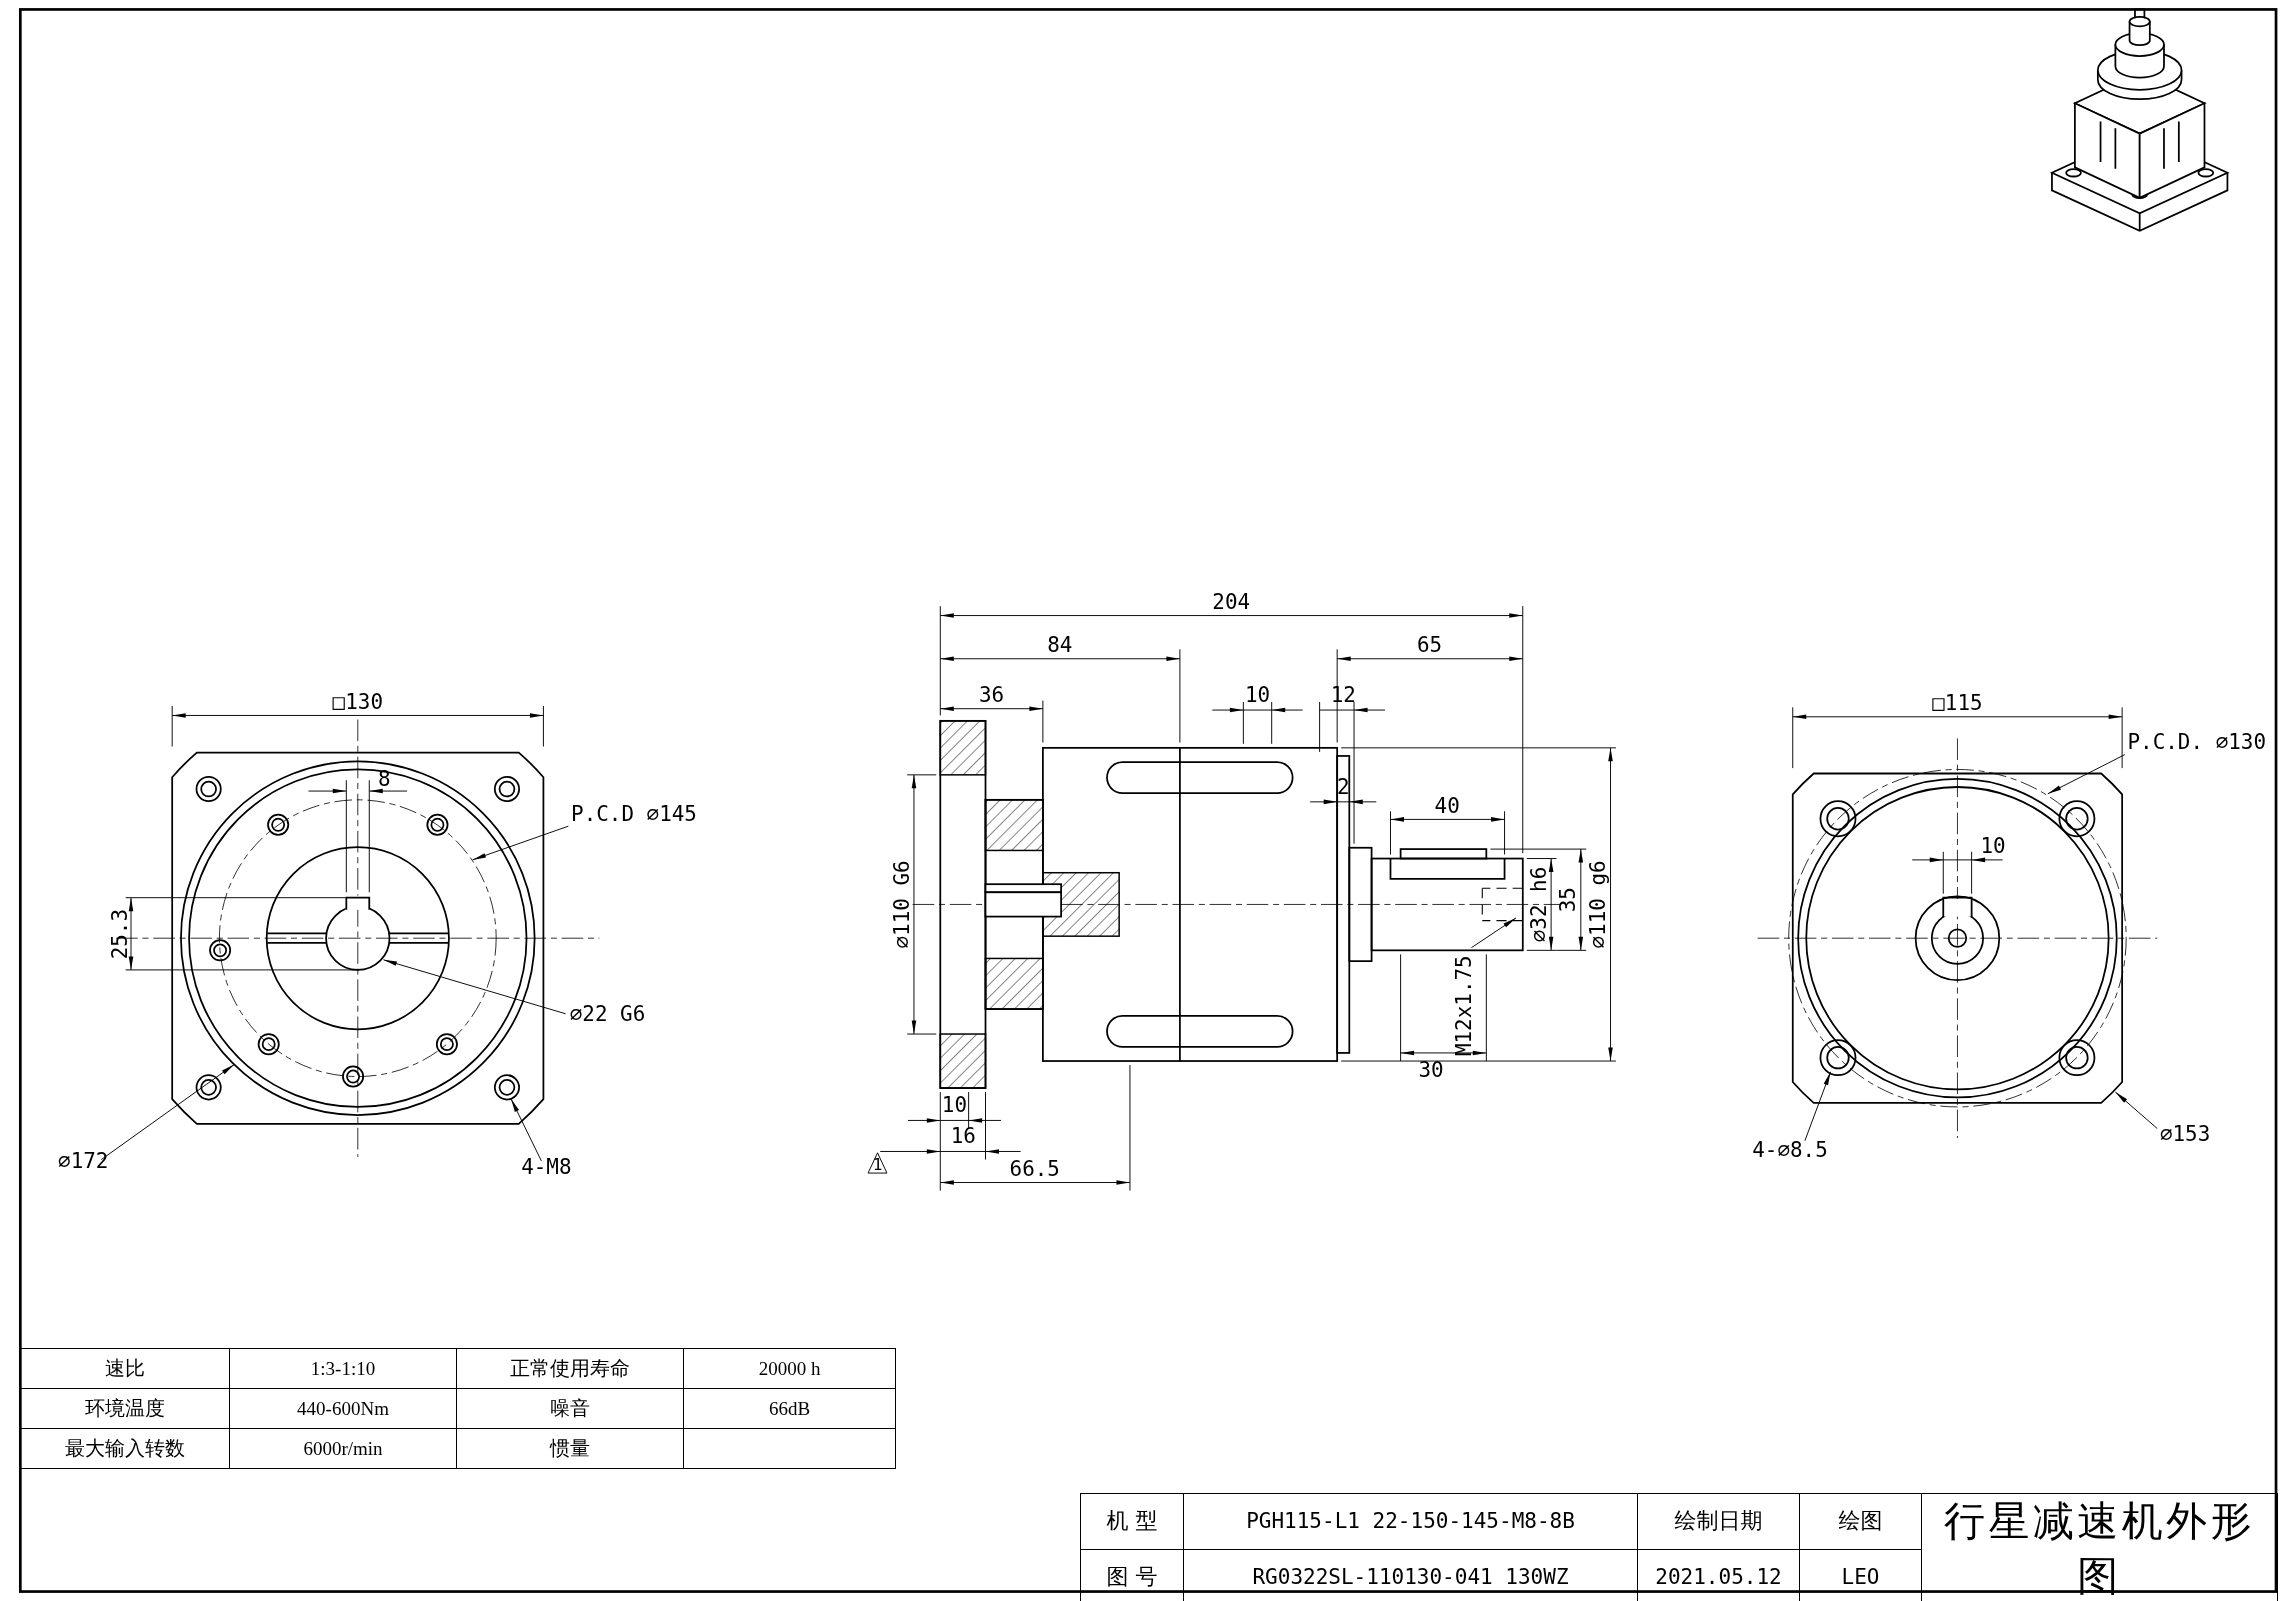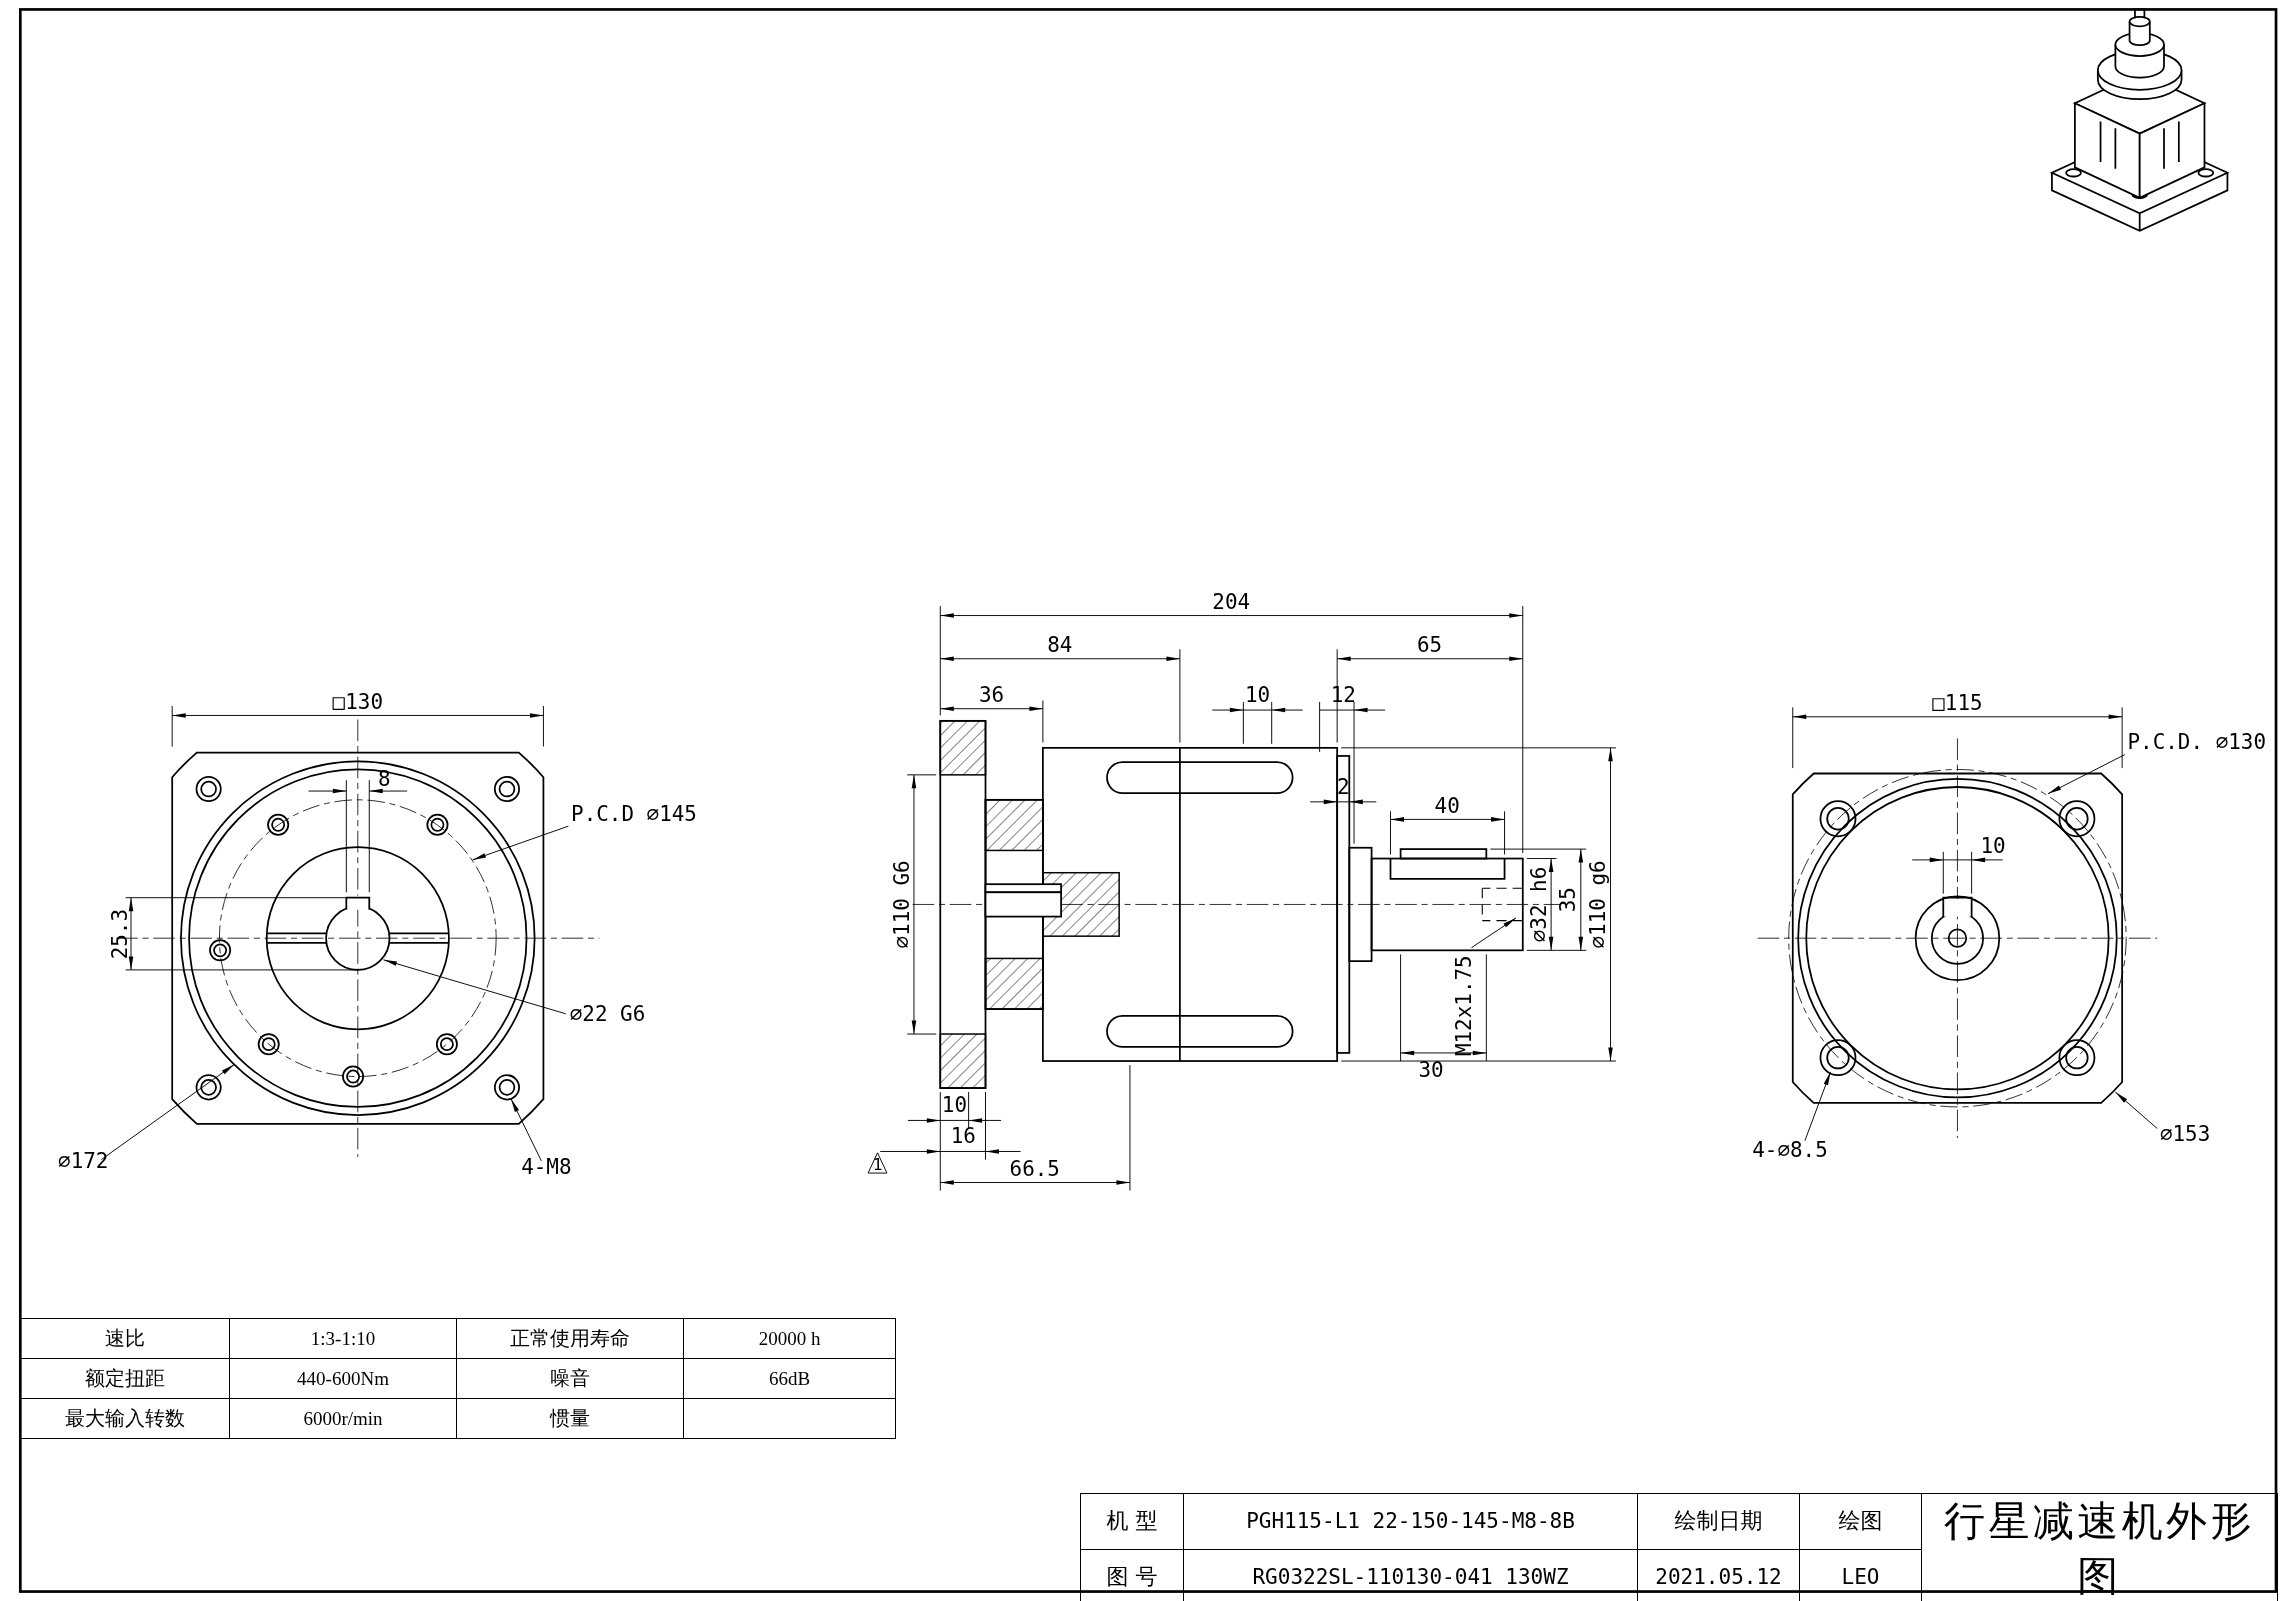--- a/index.html
+++ b/index.html
@@ -9,21 +9,21 @@
   .obj{stroke:#000;stroke-width:2.6;fill:none}
   .objf{stroke:#000;stroke-width:2.6;fill:#fff}
   .thin{stroke:#000;stroke-width:1.4;fill:none}
   .cl{stroke:#000;stroke-width:1.2;fill:none;stroke-dasharray:32 7 9 7}
   .clc{stroke:#000;stroke-width:1.2;fill:none;stroke-dasharray:26 7 9 7}
   .hid{stroke:#000;stroke-width:1.6;fill:none;stroke-dasharray:15 9}
   .hat{stroke:#000;stroke-width:2.2;fill:url(#hatch)}
   .wh{fill:#fff;stroke:#000;stroke-width:2.6}
   text.dim{font-family:"DejaVu Sans Mono","Liberation Mono",monospace;font-size:31px;fill:#000}
   text.dim.sm{font-size:24px}
-  .spec{position:absolute;left:20px;top:1318px;border-collapse:collapse;table-layout:fixed}
+  .spec{position:absolute;left:20px;top:1348px;border-collapse:collapse;table-layout:fixed}
   .spec td{border:1.5px solid #000;height:39px;text-align:center;vertical-align:middle;
            font-size:20px;padding:0;overflow:hidden}
   .spec td:nth-child(2),.spec td:nth-child(4){font-family:Liberation Serif, serif;font-size:19px}
   .tblock{position:absolute;left:1080px;top:1493px;border-collapse:collapse;table-layout:fixed}
   .tblock td{border:1.5px solid #000;height:47px;text-align:center;vertical-align:middle;font-size:22px;padding:0}
   .tblock td.mono{font-family:"DejaVu Sans Mono","Liberation Mono",monospace;font-size:21px}
   .tblock td.big{font-size:41px;letter-spacing:3.4px}
 </style>
 </head>
 <body>
@@ -321,21 +321,21 @@
       <col style="width:212px">
   </colgroup>
   <tbody>
     <tr>
       <td>速比</td>
       <td>1:3-1:10</td>
       <td>正常使用寿命</td>
       <td>20000 h</td>
     </tr>
     <tr>
-      <td>额定扭距</td>
+      <td>环境温度</td>
       <td>440-600Nm</td>
       <td>噪音</td>
       <td>66dB</td>
     </tr>
     <tr>
       <td>最大输入转数</td>
       <td>6000r/min</td>
       <td>惯量</td>
       <td></td>
     </tr>

